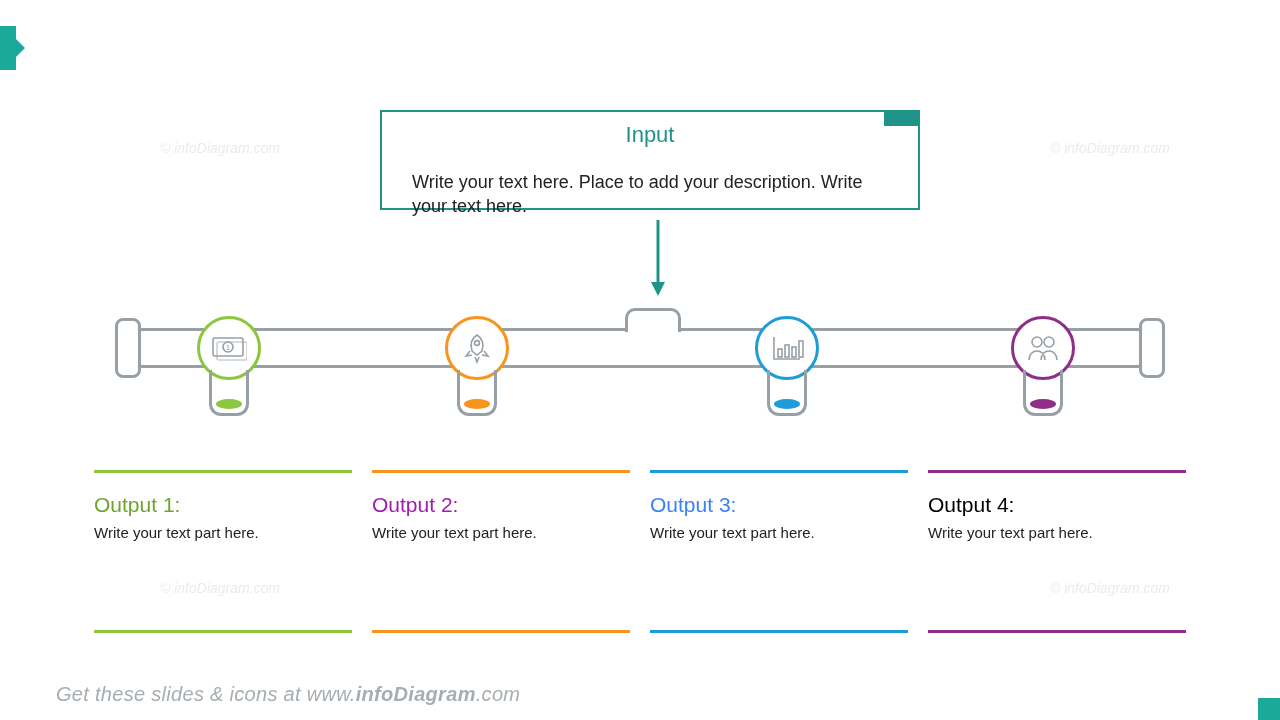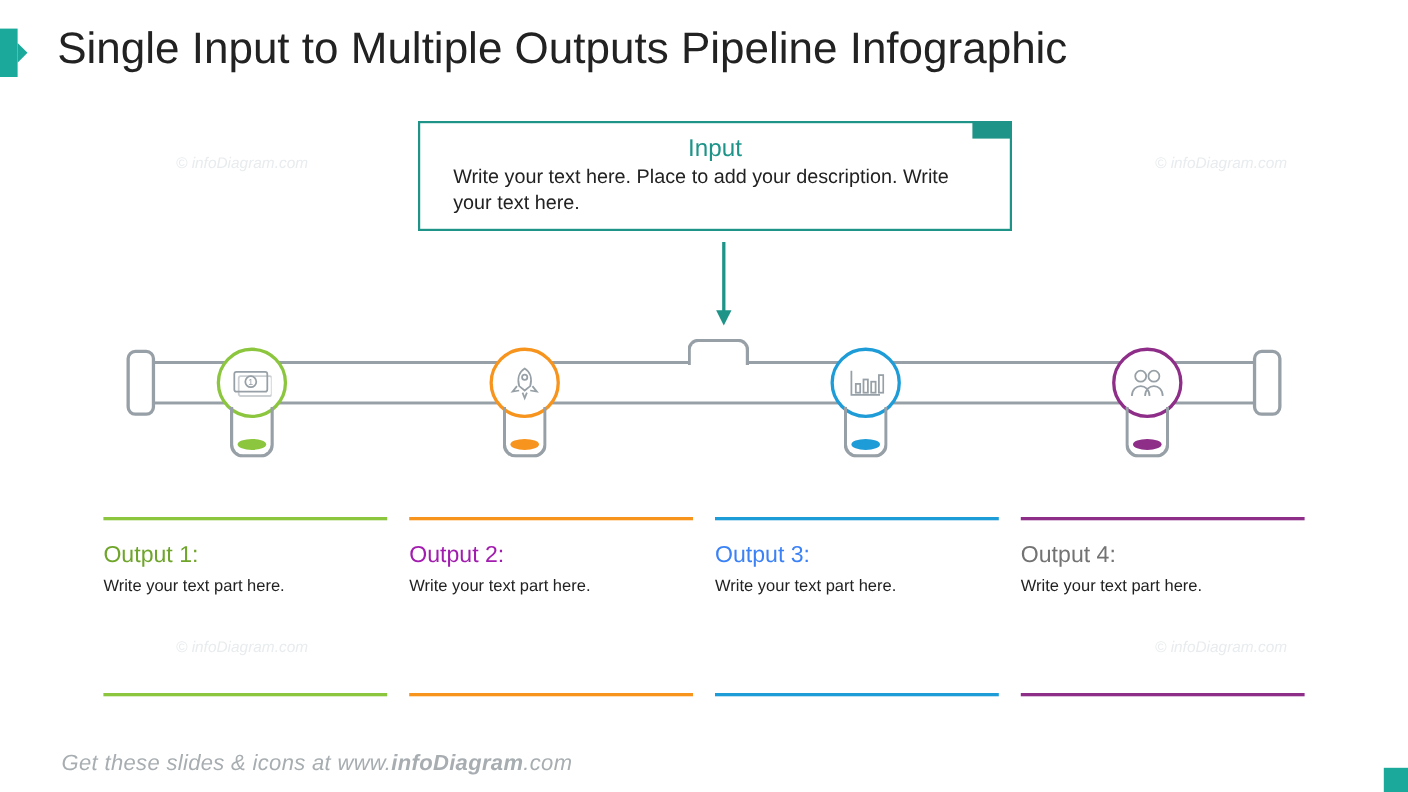--- a/index.html
+++ b/index.html
@@ -3,21 +3,21 @@
 <meta charset="utf-8">
 <style>
   *{box-sizing:border-box;margin:0;padding:0}
   html,body{width:1280px;height:720px;background:#fff;font-family:"Segoe UI",Arial,sans-serif;color:#222;overflow:hidden}
   .page{position:relative;width:1280px;height:720px}
   .left-accent{position:absolute;left:0;top:26px;width:16px;height:44px;background:#1aa99b}
   .left-accent::after{content:"";position:absolute;right:-9px;top:13px;border-top:9px solid transparent;border-bottom:9px solid transparent;border-left:9px solid #1aa99b}
   .title{position:absolute;left:52px;top:22px;font-size:40px;font-weight:400}
   .input-box{position:absolute;left:380px;top:110px;width:540px;height:100px;border:2px solid #1e9489;padding:10px 30px 0 30px;text-align:left}
   .input-box .accent{position:absolute;right:-2px;top:-2px;width:36px;height:16px;background:#1e9489}
-  .input-title{color:#1e9489;font-size:22px;text-align:center;margin-bottom:0}
+  .input-title{color:#1e9489;font-size:22px;text-align:center;margin-bottom:22px}
   .input-body{font-size:18px;line-height:1.35}
   .arrow{position:absolute;left:648px;top:220px}
   .pipe{position:absolute;left:115px;top:310px;width:1050px;height:110px}
   .pipe-rail{position:absolute;left:22px;right:22px;top:18px;height:40px;border:3px solid #97a0a6;border-left:none;border-right:none;border-radius:4px}
   .pipe-cap{position:absolute;top:8px;width:26px;height:60px;border:3px solid #97a0a6;border-radius:8px;background:#fff}
   .pipe-cap.left{left:0}.pipe-cap.right{right:0}
   .inlet{position:absolute;left:510px;top:-2px;width:56px;height:24px;border:3px solid #97a0a6;border-bottom:none;border-radius:10px 10px 0 0;background:#fff}
   .node{position:absolute;top:6px;width:64px;height:64px;border-radius:50%;background:#fff;border:3px solid;display:flex;align-items:center;justify-content:center}
   .node svg{stroke-width:1.6}
   .drip{position:absolute;top:60px;width:40px;height:46px;border:3px solid #97a0a6;border-top:none;border-radius:0 0 12px 12px}
@@ -28,32 +28,31 @@
   .n4{left:896px;border-color:#8e2e88}.d4{left:908px}.d4::after{background:#8e2e88}
   .outputs{position:absolute;left:90px;right:90px;top:450px;display:flex;gap:12px}
   .out{flex:1;position:relative;padding:20px 4px 0 4px}
   .out .bar-top{height:3px;margin-bottom:20px}
   .out .bar-bot{position:absolute;left:4px;right:4px;bottom:-90px;height:3px}
   .out h3{font-size:21px;font-weight:400;margin-bottom:6px}
   .out p{font-size:15px;line-height:1.3}
   .c1{background:#8cc63e}.t1{color:#6fa52a}
   .c2{background:#f7941d}.t2{color:#a21caf}
   .c3{background:#1e9cd7}.t3{color:#3b82f6}
-  .c4{background:#8e2e88}.t4{color:#737373}
+  .c4{background:#8e2e88}.t4{color:#000000}
   .footer{position:absolute;left:56px;bottom:14px;color:#a7adb0;font-size:20px;font-style:italic;letter-spacing:.3px}
   .footer b{font-style:italic;font-weight:700}
   .br-accent{position:absolute;right:0;bottom:0;width:22px;height:22px;background:#1aa99b}
   .wm{position:absolute;color:#e8ecee;font-size:14px;font-style:italic;user-select:none;pointer-events:none}
 </style>
 </head>
 <body>
 
 <div class="page">
   <div class="left-accent"></div>
-  <h1 class="title">Single Input to Multiple Outputs Pipeline Infographic</h1>
 
   <div class="input-box">
     <div class="accent"></div>
     <div class="input-title">Input</div>
     <div class="input-body">Write your text here. Place to add your description. Write your text here.</div>
   </div>
 
   <svg class="arrow" width="20" height="78">
     <line x1="10" y1="0" x2="10" y2="64" stroke="#1e9489" stroke-width="3"></line>
     <polygon points="10,76 3,62 17,62" fill="#1e9489"></polygon>

